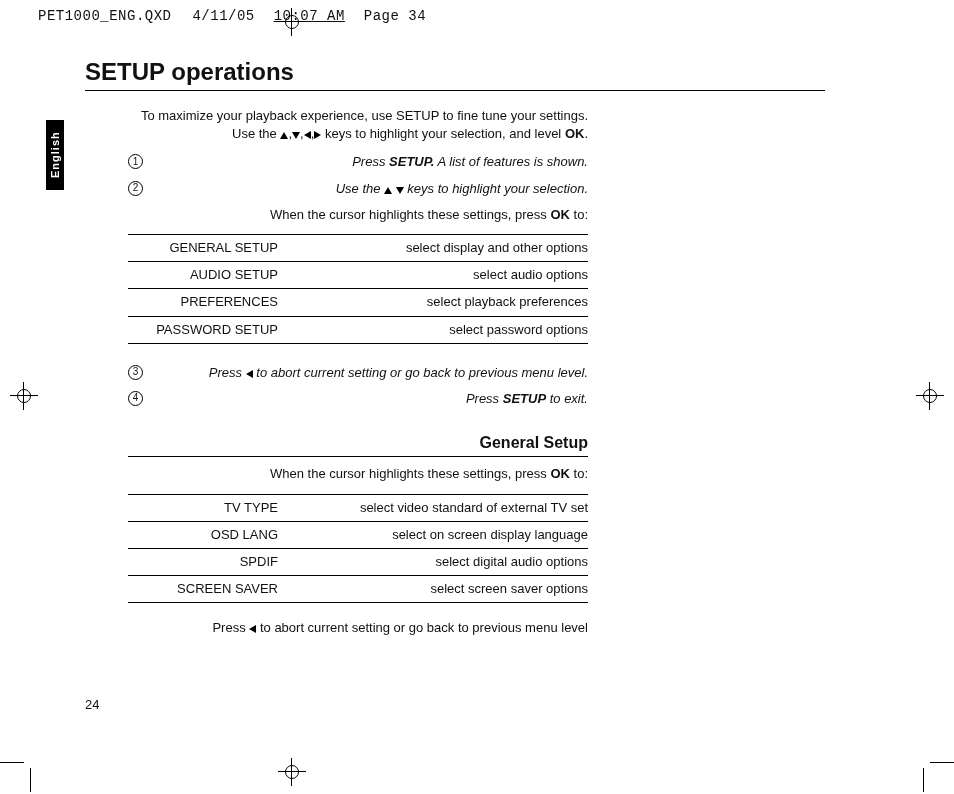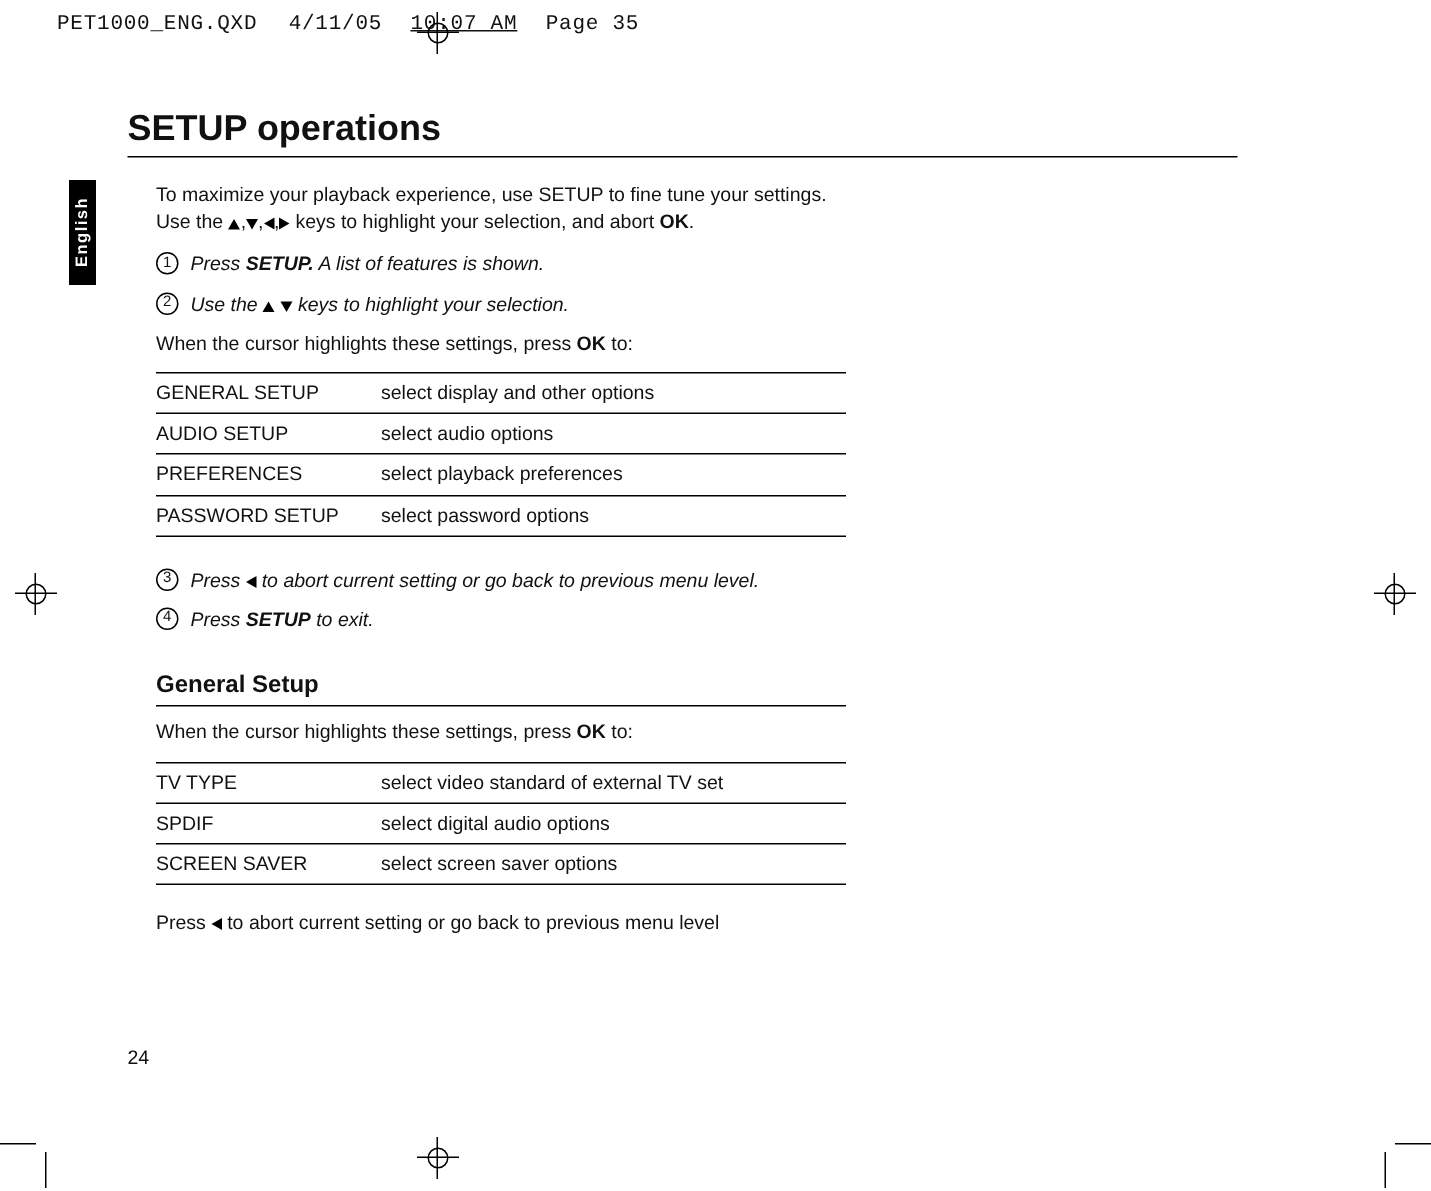--- a/index.html
+++ b/index.html
@@ -4,25 +4,25 @@
 <style>
   * { box-sizing: border-box; margin: 0; padding: 0; }
   html, body { width: 954px; height: 794px; background: #fff; font-family: "Gill Sans", "Trebuchet MS", "Helvetica Neue", Arial, sans-serif; color: #111; }
   .page { position: relative; width: 954px; height: 794px; }
   .slug { position: absolute; top: 8px; left: 38px; font-family: "Courier New", monospace; font-size: 14px; letter-spacing: 0.5px; }
   .slug .file { display: inline-block; }
   .slug .date { display: inline-block; margin-left: 12px; text-align: center; }
   .slug .time { display: inline-block; margin-left: 10px; text-decoration: underline; }
   .slug .pg   { display: inline-block; margin-left: 10px; }
 
-  .content { position: absolute; top: 72px; left: 85px; width: 740px; }
+  .content { position: absolute; top: 58px; left: 85px; width: 740px; }
   .title { font-size: 24px; font-weight: 700; margin-bottom: 4px; }
   .rule { border: 0; border-top: 1px solid #000; margin: 2px 0 16px 0; }
 
-  .body { margin-left: 19px; width: 460px; font-size: 13px; line-height: 1.4; }
+  .body { margin-left: 43px; width: 460px; font-size: 13px; line-height: 1.4; text-align: right; }
   .body p { margin-bottom: 10px; }
   .step { display: flex; align-items: flex-start; margin-bottom: 8px; }
   .circled { display: inline-flex; align-items: center; justify-content: center; width: 15px; height: 15px; border: 1px solid #000; border-radius: 50%; font-size: 10px; margin-right: 8px; margin-top: 1px; flex: none; }
   .step-text { flex: 1; font-style: italic; }
 
   .tri { display: inline-block; width: 0; height: 0; vertical-align: -1px; }
   .tri.up    { border-left: 4px solid transparent; border-right: 4px solid transparent; border-bottom: 7px solid #000; }
   .tri.down  { border-left: 4px solid transparent; border-right: 4px solid transparent; border-top: 7px solid #000; }
   .tri.left  { border-top: 4px solid transparent; border-bottom: 4px solid transparent; border-right: 7px solid #000; }
   .tri.right { border-top: 4px solid transparent; border-bottom: 4px solid transparent; border-left: 7px solid #000; }
@@ -53,35 +53,35 @@
 </style>
 </head>
 <body>
 
 <div class="page">
 
   <div class="slug">
     <span class="file">PET1000_ENG.QXD</span>
     <span class="date">4/11/05</span>
     <span class="time">10:07 AM</span>
-    <span class="pg">Page 35</span>
+    <span class="pg">Page 34</span>
   </div>
 
   <div class="lang-tab">English</div>
 
   <div class="content">
     <div class="title">SETUP operations</div>
     <hr class="rule">
 
     <div class="body">
       <p>
         <span>To maximize your playback experience, use SETUP to fine tune your settings.</span><br>
         <span>Use the </span>
         <span class="tri up"></span>,<span class="tri down"></span>,<span class="tri left"></span>,<span class="tri right"></span>
-        <span> keys to highlight your selection, and abort </span><span class="bold">OK</span><span>.</span>
+        <span> keys to highlight your selection, and level </span><span class="bold">OK</span><span>.</span>
       </p>
 
       <div class="step">
         <span class="circled">1</span>
         <span class="step-text">
           <span>Press </span><span class="bold">SETUP.</span><span> A list of features is shown.</span>
         </span>
       </div>
 
       <div class="step">
@@ -142,20 +142,24 @@
         <span>When the cursor highlights these settings, press </span><span class="bold">OK</span><span> to:</span>
       </p>
 
       <table class="settings">
         <tbody>
         <tr>
               <td class="label">TV TYPE</td>
               <td>select video standard of external TV set</td>
             </tr>
         <tr>
+              <td class="label">OSD LANG</td>
+              <td>select on screen display language</td>
+            </tr>
+        <tr>
               <td class="label">SPDIF</td>
               <td>select digital audio options</td>
             </tr>
         <tr>
               <td class="label">SCREEN SAVER</td>
               <td>select screen saver options</td>
             </tr>
       </tbody>
         </table>
 

